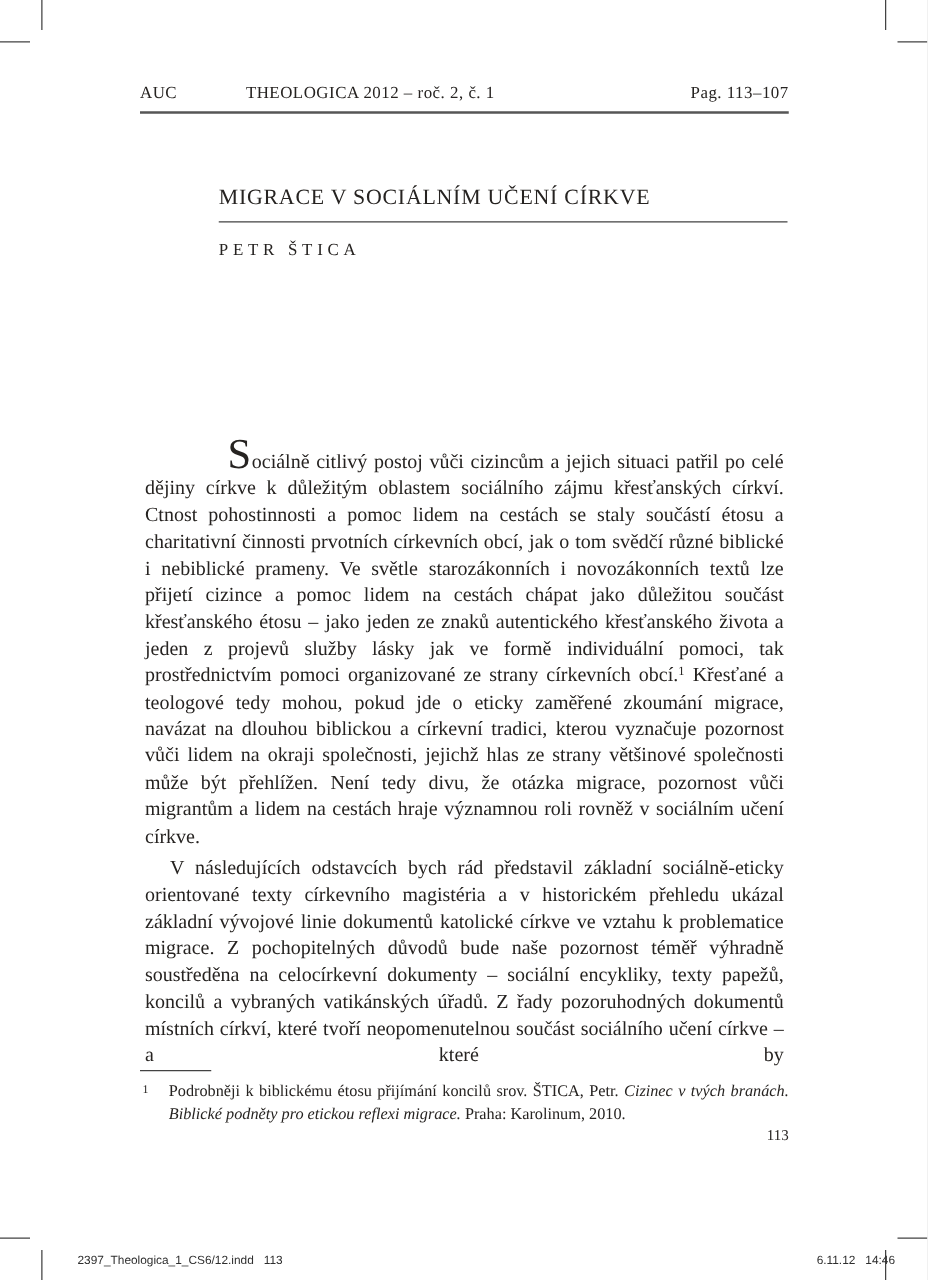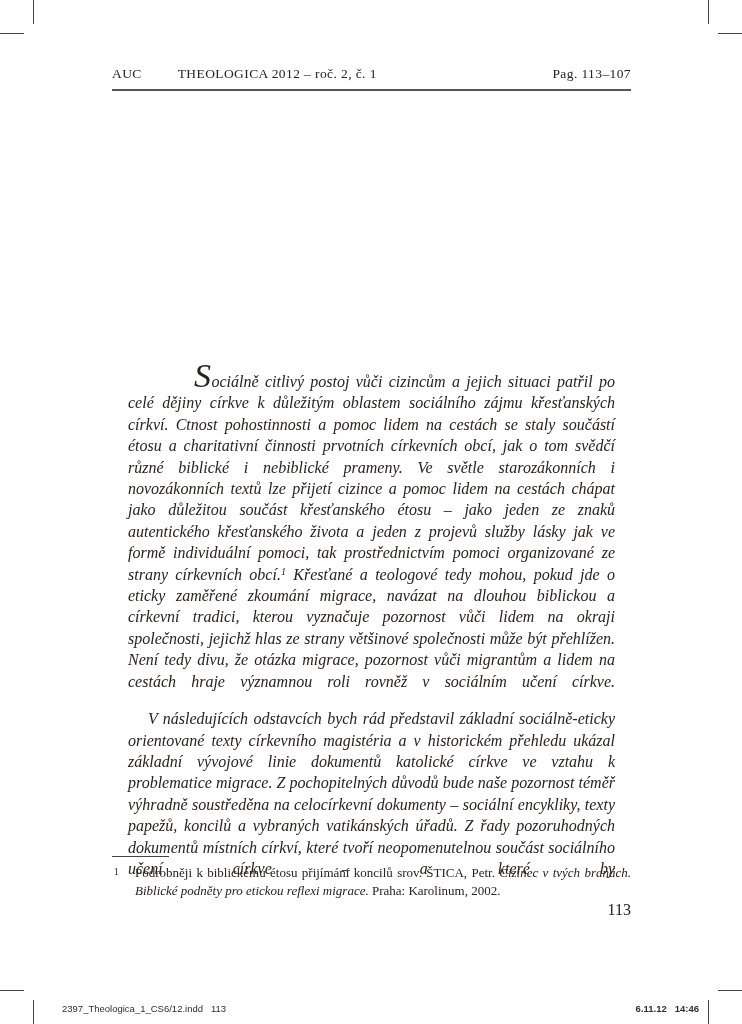--- a/index.html
+++ b/index.html
@@ -30,21 +30,21 @@
     left: 112px; top: 66px;
     width: 519px;
     display: flex;
     align-items: baseline;
     font-size: 13.5px;
     letter-spacing: 0.4px;
     padding-bottom: 7px;
     border-bottom: 2px solid #565656;
   }
   .running-head .abbr { flex: 0 0 auto; }
-  .running-head .jinfo { margin-left: 36px; flex: 0 0 auto; }
+  .running-head .jinfo { margin-left: 55px; flex: 0 0 auto; }
   .running-head .pag { margin-left: auto; flex: 0 0 auto; }
 
   
   .title-block { position: absolute; left: 175px; top: 147px; width: 456px; }
   .title-block h1 {
     margin: 0; padding: 0;
     font-size: 17.5px;
     font-weight: normal;
     letter-spacing: 0.6px;
     white-space: nowrap;
@@ -58,21 +58,21 @@
 
   
   .body-text {
     position: absolute;
     left: 112px; top: 355px;
     width: 519px;
     font-size: 16px;
     line-height: 21.4px;
     text-align: justify;
   }
-  .body-text p { margin: 16px; padding: 0; text-align: justify; text-align-last: justify; font-style: italic; }
+  .body-text p { margin: 4px; padding: 0; text-align: justify; text-align-last: justify; }
   .p1 { text-indent: 66px; }
   .p2 { text-indent: 20px; }
   .dropcap {
     font-size: 34px;
     line-height: 0;
     letter-spacing: 0.5px;
   }
   .fnref { font-size: 10px; line-height: 0; vertical-align: 5px; }
 
   
@@ -98,34 +98,34 @@
     font-size: 9.5px;
   }
   .footnote em { font-style: italic; }
 
   
   .page-number {
     position: absolute;
     left: 112px; top: 901px;
     width: 519px;
     text-align: right;
-    font-size: 16px;
+    font-size: 12px;
   }
 
   
   .print-footer {
     position: absolute;
     left: 0; top: 1003px;
     width: 742px;
     font-family: "Liberation Sans", sans-serif;
     font-size: 9.5px;
     color: #2e2e2e;
   }
   .print-footer .file { position: absolute; left: 48px; white-space: pre; margin-left: 14px; }
-  .print-footer .stamp { position: absolute; right: 43px; white-space: pre; font-weight: bold; }
+  .print-footer .stamp { position: absolute; right: 26px; white-space: pre; }
 </style>
 </head>
 <body>
 
 <div class="sheet">
 
   <div class="cm cm-tl-v"></div>
   <div class="cm cm-tl-h"></div>
   <div class="cm cm-tr-v"></div>
   <div class="cm cm-tr-h"></div>
@@ -133,29 +133,34 @@
   <div class="cm cm-bl-h"></div>
   <div class="cm cm-br-v"></div>
   <div class="cm cm-br-h"></div>
 
   <header class="running-head">
     <span class="abbr">AUC</span>
     <span class="jinfo">THEOLOGICA 2012 – roč. 2, č. 1</span>
     <span class="pag">Pag. 113–107</span>
   </header>
 
+  <section class="title-block">
+    <h1>MIGRACE V SOCIÁLNÍM UČENÍ CÍRKVE</h1>
+    <div class="title-rule"></div>
+    <div class="author">PETR ŠTICA</div>
+  </section>
 
   <main class="body-text">
     <p class="p1"><span class="dropcap">S</span><span>ociálně citlivý postoj vůči cizincům a jejich situaci patřil po celé dějiny církve k důležitým oblastem sociálního zájmu křesťanských církví. Ctnost pohostinnosti a pomoc lidem na cestách se staly součástí étosu a charitativní činnosti prvotních církevních obcí, jak o tom svědčí různé biblické i nebiblické prameny. Ve světle starozákonních i novozákonních textů lze přijetí cizince a pomoc lidem na cestách chápat jako důležitou součást křesťanského étosu – jako jeden ze znaků autentického křesťanského života a jeden z projevů služby lásky jak ve formě individuální pomoci, tak prostřednictvím pomoci organizované ze strany církevních obcí.</span><sup class="fnref">1</sup><span> Křesťané a teologové tedy mohou, pokud jde o eticky zaměřené zkoumání migrace, navázat na dlouhou biblickou a církevní tradici, kterou vyznačuje pozornost vůči lidem na okraji společnosti, jejichž hlas ze strany většinové společnosti může být přehlížen. Není tedy divu, že otázka migrace, pozornost vůči migrantům a lidem na cestách hraje významnou roli rovněž v sociálním učení církve.</span></p>
     <p class="p2">V následujících odstavcích bych rád představil základní sociálně-eticky orientované texty církevního magistéria a v historickém přehledu ukázal základní vývojové linie dokumentů katolické církve ve vztahu k problematice migrace. Z pochopitelných důvodů bude naše pozornost téměř výhradně soustředěna na celocírkevní dokumenty – sociální encykliky, texty papežů, koncilů a vybraných vatikánských úřadů. Z řady pozoruhodných dokumentů místních církví, které tvoří neopomenutelnou součást sociálního učení církve – a které by</p>
   </main>
 
   <div class="fn-sep"></div>
 
-  <div class="footnote"><span class="fn-marker">1</span><span>Podrobněji k biblickému étosu přijímání koncilů srov. ŠTICA, Petr. </span><em>Cizinec v tvých branách. Biblické podněty pro etickou reflexi migrace.</em><span> Praha: Karolinum, 2002.</span></div>
+  <div class="footnote"><span class="fn-marker">1</span><span>Podrobněji k biblickému étosu přijímání koncilů srov. ŠTICA, Petr. </span><em>Cizinec v tvých branách. Biblické podněty pro etickou reflexi migrace.</em><span> Praha: Karolinum, 2010.</span></div>
 
   <div class="page-number">113</div>
 
   <footer class="print-footer">
     <span class="file">2397_Theologica_1_CS6/12.indd   113</span>
     <span class="stamp">6.11.12   14:46</span>
   </footer>
 
 </div>
 

